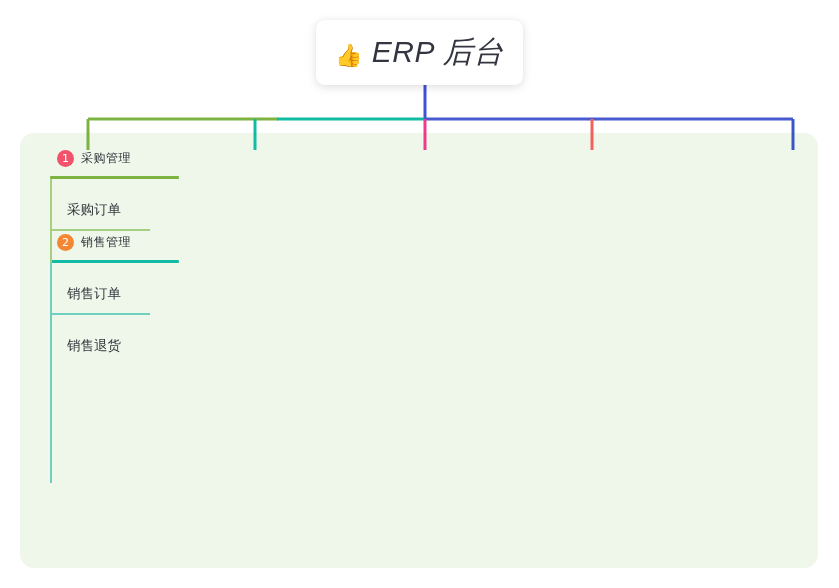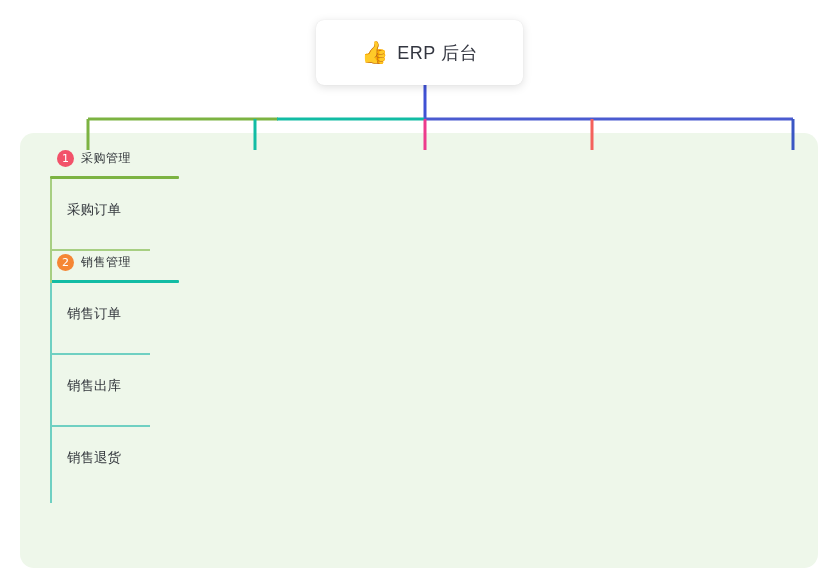--- a/index.html
+++ b/index.html
@@ -26,24 +26,25 @@
     background: #ffffff;
     border-radius: 8px;
     box-shadow: 0 2px 10px rgba(0,0,0,0.13), 0 0 1px rgba(0,0,0,0.10);
     display: flex;
     align-items: center;
     justify-content: center;
     box-sizing: border-box;
     z-index: 6;
   }
   #root-title-text {
-    font-size: 18px;
+    font-size: 30px;
     color: #333640;
     letter-spacing: 0.5px;
     white-space: nowrap;
+    font-style: italic;
   }
   .thumb-emoji {
     font-size: 22px;
     margin-right: 9px;
     line-height: 1;
     display: inline-block;
     position: relative;
     top: 1px;
   }
 
@@ -107,21 +108,21 @@
     padding-top: 0px;
   }
   .spine {
     position: absolute;
     left: 0px;
     top: 0px;
     width: 2px;
   }
   .leaf {
     position: relative;
-    height: 72px;
+    height: 52px;
     box-sizing: border-box;
   }
   .leaf-text {
     font-size: 13.5px;
     color: #33373d;
     white-space: nowrap;
     position: absolute;
     left: 17px;
     top: 22px;
   }
@@ -181,24 +182,20 @@
       <span class="col-title">销售管理</span>
     </div>
     <div class="col-rule" style="background: rgb(18, 188, 164);"></div>
     <div class="col-body">
       <div class="spine" style="background: rgb(111, 208, 194); height: 220px;"></div>
       <div class="leaf">
         <span class="leaf-text">销售订单</span>
         <div class="leaf-rule" style="background: rgb(111, 208, 194);"></div>
       </div>
       <div class="leaf">
-        <span class="leaf-text">销售出库</span>
-        <div class="leaf-rule" style="background: rgb(111, 208, 194);"></div>
-      </div>
-      <div class="leaf">
         <span class="leaf-text">销售退货</span>
       </div>
     </div>
   </div>
 <div class="column col-1" style="left:202px;"></div>
 <div class="column col-2" style="left:362px;"></div>
 <div class="column col-3" style="left:528px;"></div>
 <div class="column col-4" style="left:697px;"></div>
 
 </body></html>

